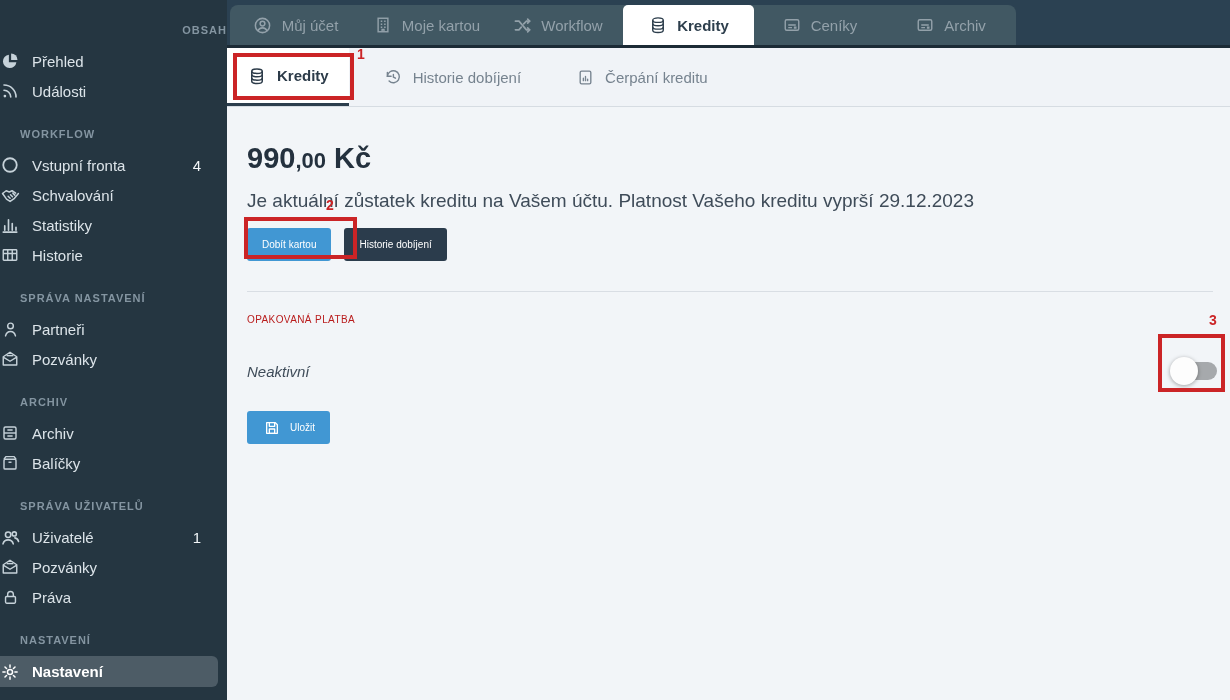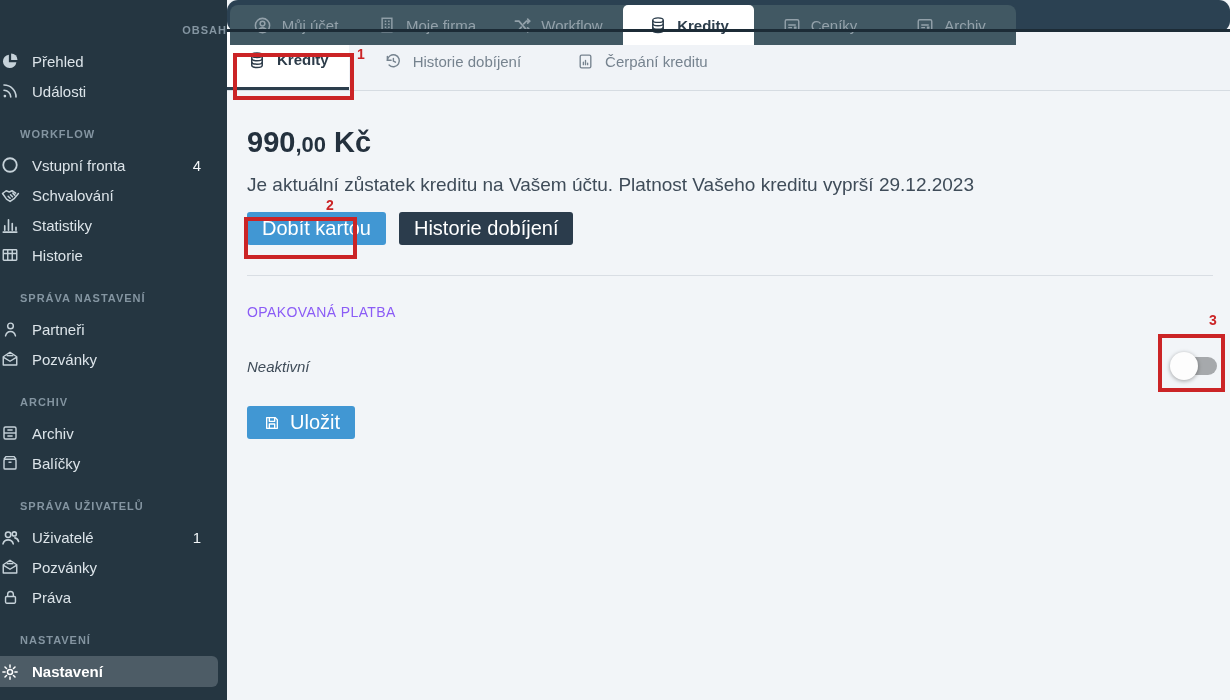--- a/index.html
+++ b/index.html
@@ -15,43 +15,43 @@
   .side-item { height: 30px; display: flex; align-items: center; gap: 12px; font-size: 15px; cursor: pointer; color: #dce4e9; }
   .side-item .ic { color: #c6d2d9; }
   .side-item.active { background: #4d5c66; width: 218px; border-radius: 0 6px 6px 0; color: #ffffff; font-weight: bold; height: 31px; }
   .side-item.active .ic { color: #ffffff; }
   .side-badge { margin-left: auto; padding-right: 26px; font-size: 15px; color: #f2f6f8; }
   .ic { width: 20px; height: 20px; display: flex; align-items: center; justify-content: center; flex: 0 0 auto; }
   .ic svg { display: block; }
 
   
   .main { position: absolute; left: 227px; top: 0; width: 1003px; height: 700px; }
-  .topbar { position: relative; height: 32px; background: #2b4152; border-bottom: 0; border-radius: 11px; }
+  .topbar { position: relative; height: 48px; background: #2b4152; border-bottom: 0; }
   .topbar::after { content: ""; position: absolute; left: 0; right: 0; bottom: 0; height: 3px; background: #1c2b36; }
   .tabs { position: absolute; left: 3px; top: 5px; width: 786px; height: 40px; background: #415863; border-radius: 8px 8px 0 0; display: flex; }
   .tab { flex: 1; display: flex; align-items: center; justify-content: center; gap: 9px; color: #93a1aa; font-size: 15px; cursor: pointer; }
   .tab.active { background: #ffffff; border-radius: 5px 5px 0 0; color: #2d3e4c; font-weight: bold; }
 
   
   .subtabbar { height: 59px; background: #f0f3f7; border-bottom: 1px solid #d6dce2; display: flex; align-items: stretch; }
   .subtab { display: flex; align-items: center; gap: 10px; padding: 0 20px; font-size: 15px; color: #76838f; cursor: pointer; }
   .subtab + .subtab { margin-left: 14px; }
   .subtab.active { background: #ffffff; border-bottom: 3px solid #2c3e4d; color: #2c3b49; font-weight: bold; }
 
   
   .content { padding: 35px 0 0 20px; height: 592px; }
   .balance { font-size: 29px; font-weight: 600; color: #24313e; }
   .balance .dec { font-size: 22px; }
   .desc { margin-top: 15px; font-size: 19px; color: #3f4c59; }
   .btn-row { margin-top: 16px; display: flex; gap: 13px; }
-  .btn { display: inline-flex; align-items: center; gap: 8px; height: 33px; padding: 0 15px; font-size: 20px; color: #ffffff; border: none; border-radius: 3px; cursor: pointer; font-family: inherit; }
+  .btn { display: inline-flex; align-items: center; gap: 8px; height: 33px; padding: 0 15px; font-size: 10px; color: #ffffff; border: none; border-radius: 3px; cursor: pointer; font-family: inherit; }
   .btn-blue { background: #4197d3; }
   .btn-dark { background: #2b3c4c; }
   .divider { margin-top: 30px; margin-right: 17px; border-top: 1px solid #d9dee4; }
-  .section-label { margin-top: 28px; font-size: 14px; color: #8b5cf6; letter-spacing: 0.4px; }
+  .section-label { margin-top: 22px; font-size: 10px; color: #b91c1c; letter-spacing: 0.4px; }
   .status-row { margin-top: 37px; display: flex; align-items: center; font-style: italic; }
   .status-text { font-size: 15px; color: #3f4c59; }
   .switch { margin-left: auto; margin-right: 13px; position: relative; width: 44px; height: 18px; background: #a6a9ac; border-radius: 9px; cursor: pointer; }
   .switch .knob { position: absolute; left: -3px; top: -5px; width: 28px; height: 28px; background: #fdfdfd; border-radius: 50%; box-shadow: 0 1px 4px rgba(0,0,0,0.35); }
   .save-row { margin-top: 31px; }
 
   
   .ann-box { position: absolute; border: 4px solid #cb2426; z-index: 20; pointer-events: none; }
   .ann-label { position: absolute; z-index: 21; color: #cb2426; font-size: 14px; font-weight: bold; pointer-events: none; }
   .ann-1 { left: 233px; top: 53px; width: 121px; height: 47px; }
@@ -244,21 +244,21 @@
           <span>Můj účet</span>
         </div>
         <div class="tab">
           <span class="ic">
               <svg width="18" height="18" viewBox="0 0 24 24" fill="none" stroke="currentColor" stroke-width="1.9">
                 <rect x="5.5" y="3" width="13" height="18"></rect>
                 <path d="M9 7h2M13.5 7h2M9 11h2M13.5 11h2M9 15h2M13.5 15h2"></path>
                 <path d="M10.8 21v-3h2.5v3"></path>
               </svg>
             </span>
-          <span>Moje firma</span>
+          <span>Moje kartou</span>
         </div>
         <div class="tab">
           <span class="ic">
               <svg width="19" height="19" viewBox="0 0 24 24" fill="none" stroke="currentColor" stroke-width="2.1" stroke-linecap="round" stroke-linejoin="round">
                 <path d="M3 6.5h4.5L17 17.5h4"></path>
                 <path d="M21 17.5l-2.5-2.5M21 17.5L18.5 20"></path>
                 <path d="M3 17.5h4.5l3-3.4"></path>
                 <path d="M13.5 9.9l3.5-3.4h4"></path>
                 <path d="M21 6.5L18.5 4M21 6.5L18.5 9"></path>
               </svg>

